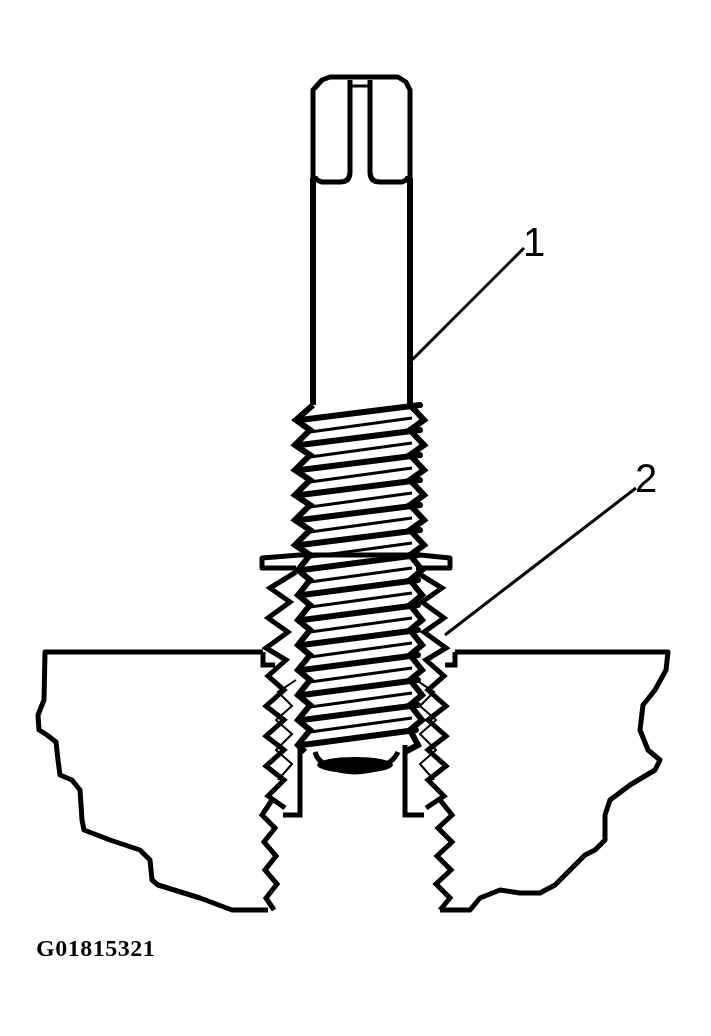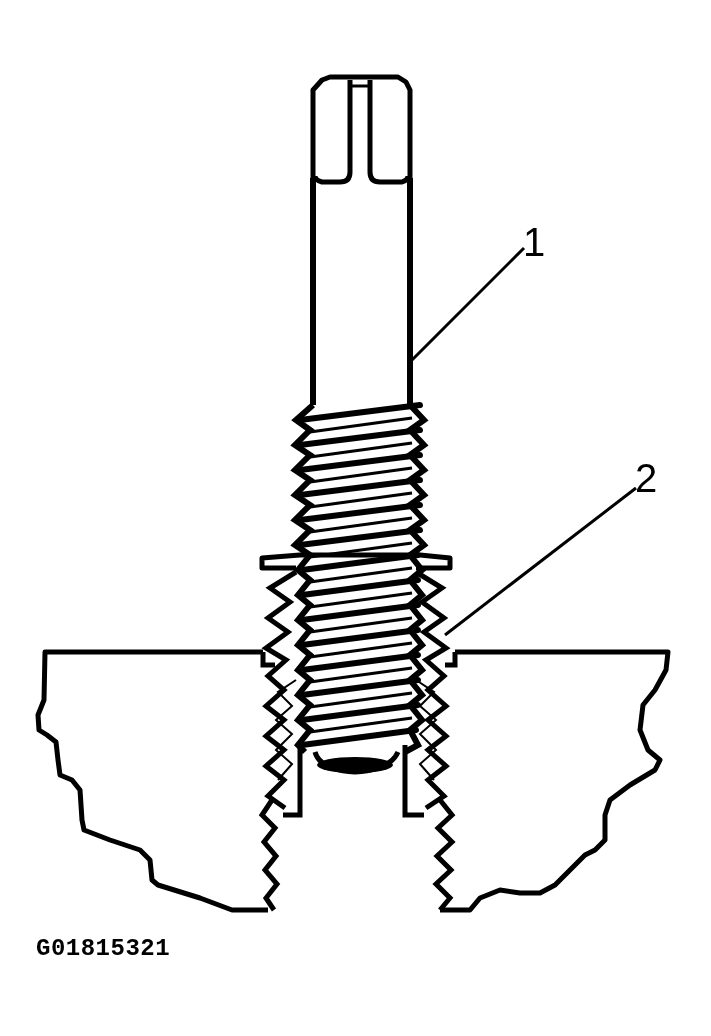--- a/index.html
+++ b/index.html
@@ -27,21 +27,21 @@
       font-size: 40px;
       line-height: 40px;
       color: #000000;
     }
     #label-1 { left: 523px; top: 222px; }
     #label-2 { left: 635px; top: 458px; }
     #figure-id {
       position: absolute;
       left: 36px;
       top: 935px;
-      font-family: Liberation Mono, monospace;
+      font-family: Liberation Serif, serif;
       font-weight: bold;
       font-size: 24px;
       letter-spacing: 0.5px;
       color: #000000;
     }
   </style>
 </head>
 <body>
 
 <svg id="diagram" viewBox="0 0 711 1036" xmlns="http://www.w3.org/2000/svg">

